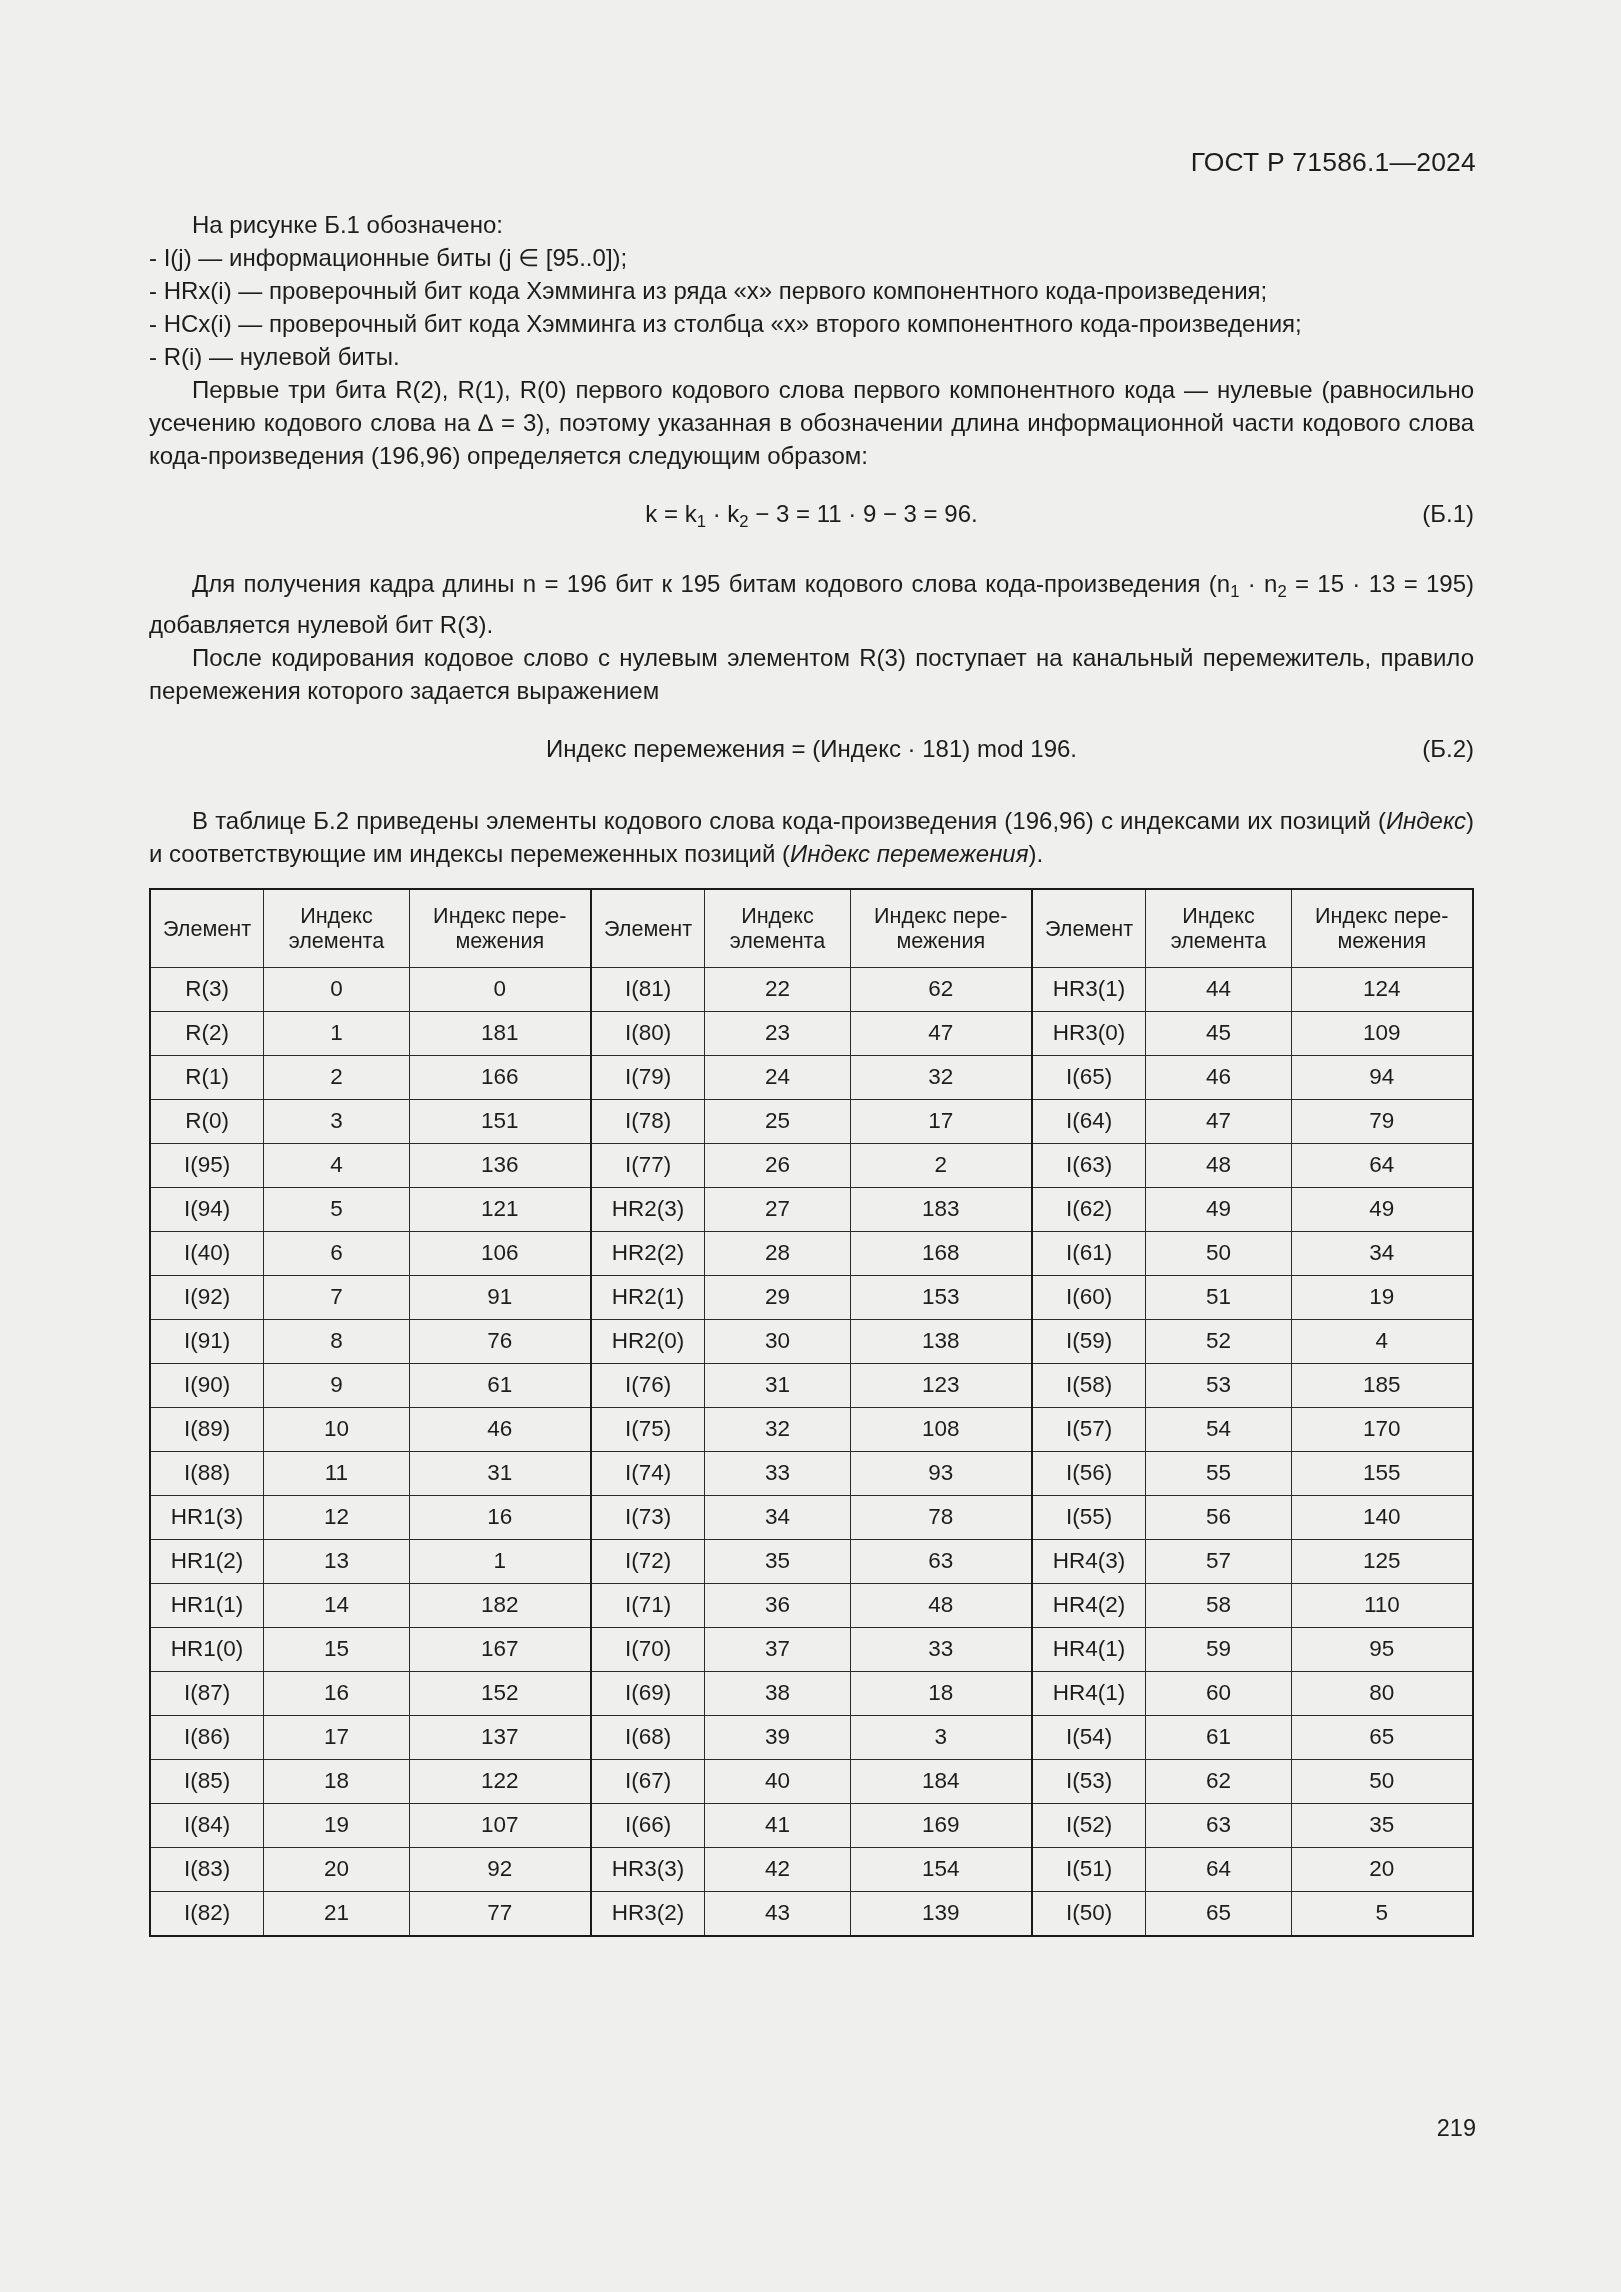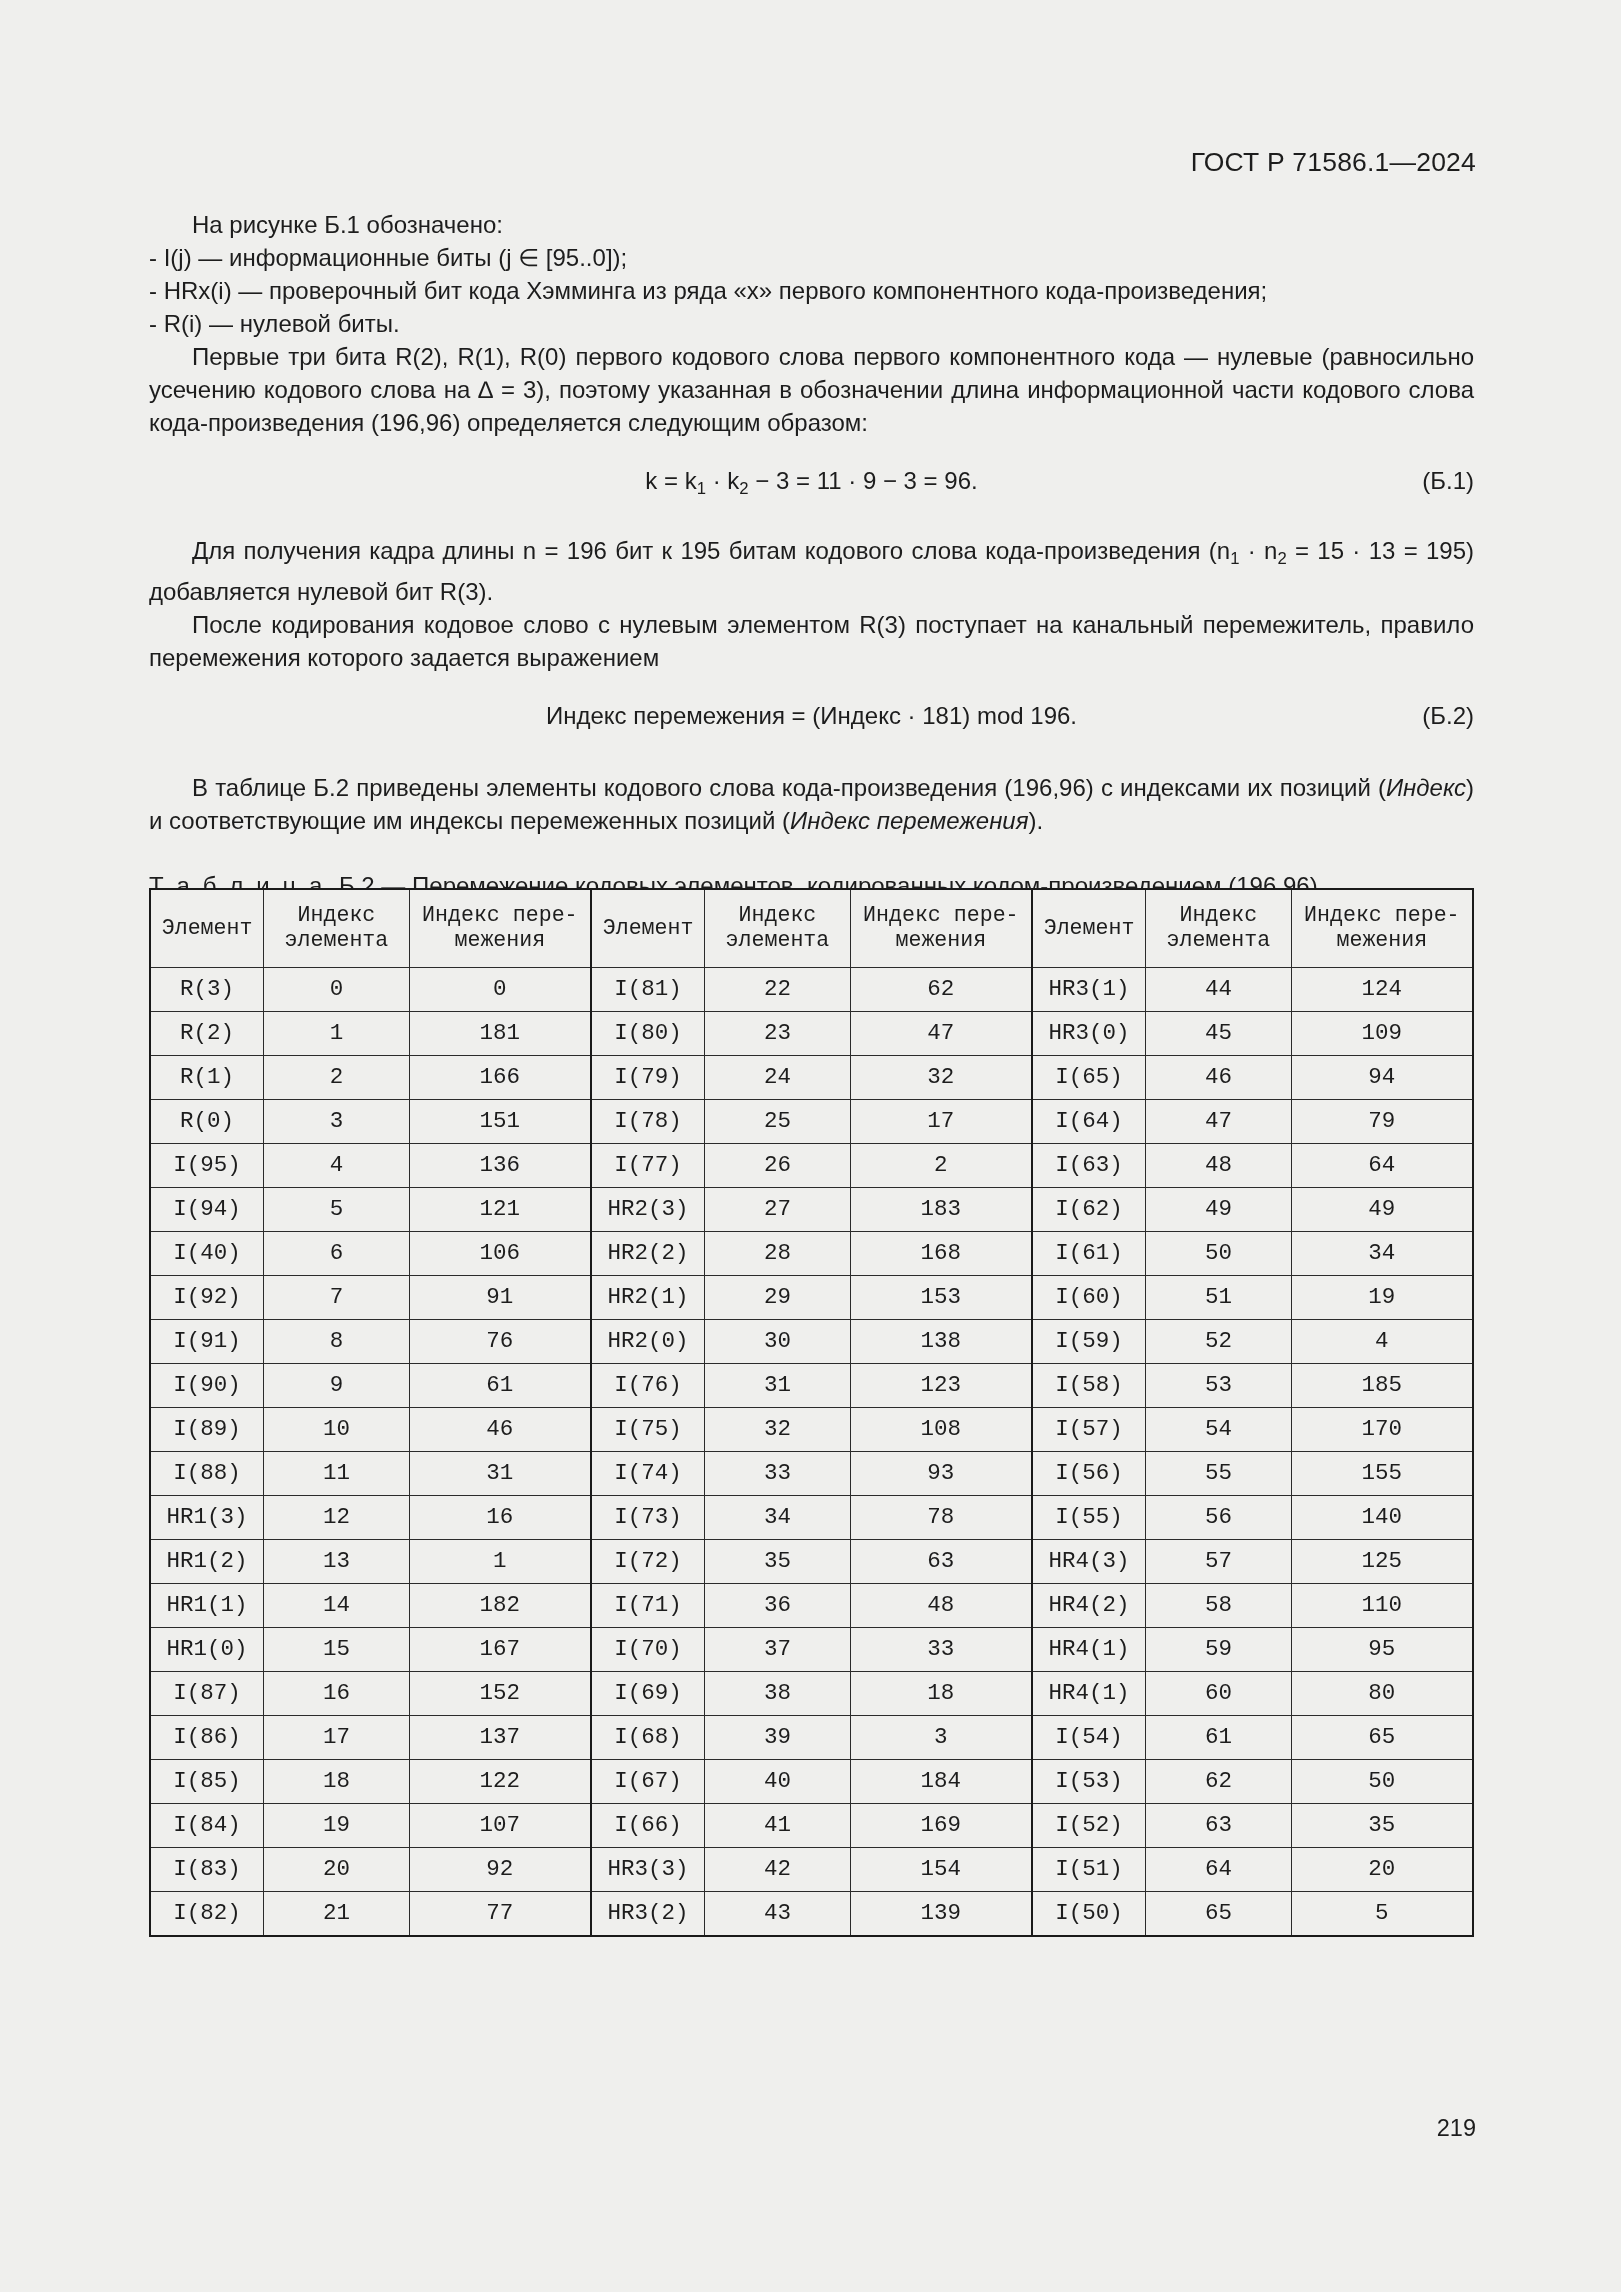--- a/index.html
+++ b/index.html
@@ -37,21 +37,21 @@
   .it{font-style:italic;}
 
   
   .tbl-caption{
     font-size:24px;line-height:31px;margin:0;
   }
   .sp-letters{letter-spacing:3.1px;}
 
   
   .tbl-wrap{
-    position:absolute;left:149px;top:888px;width:1150px;font-family:Liberation Mono, monospace;
+    position:absolute;left:149px;top:888px;width:1150px;
   }
   table.t{
     border-collapse:collapse;width:1325px;
     table-layout:fixed;
     background:#efefed;
   }
   table.t td, table.t th{
     border:1.5px solid #2b2b2b;
     text-align:center;
     font-size:22.5px;
@@ -88,20 +88,21 @@
 <div class="page">
 
   <div class="doc-header">ГОСТ Р 71586.1—2024</div>
 
   <div class="body-col">
 
     <p class="ind">На рисунке Б.1 обозначено:</p>
 
     <p class="list-line">- I(j) — информационные биты (j ∈ [95..0]);</p>
     <p class="list-line">- HRx(i) — проверочный бит кода Хэмминга из ряда «x» первого компонентного кода-произведения;</p>
+    <p class="list-line">- HCx(i) — проверочный бит кода Хэмминга из столбца «x» второго компонентного кода-произведения;</p>
     <p class="list-line">- R(i) — нулевой биты.</p>
 
     <p class="ind just">Первые три бита R(2), R(1), R(0) первого кодового слова первого компонентного кода  — нулевые (равносильно усечению кодового слова на ∆ = 3), поэтому указанная в обозначении длина информационной части кодового слова кода-произведения (196,96) определяется следующим образом:</p>
 
     <div style="height:29px"></div>
 
     <div class="formula-row">
       <span class="fx"><span>k = k</span><sub>1</sub><span> · k</span><sub>2</sub><span> − 3 = 11 · 9 − 3 = 96.</span></span>
       <span class="fnum">(Б.1)</span>
     </div>

